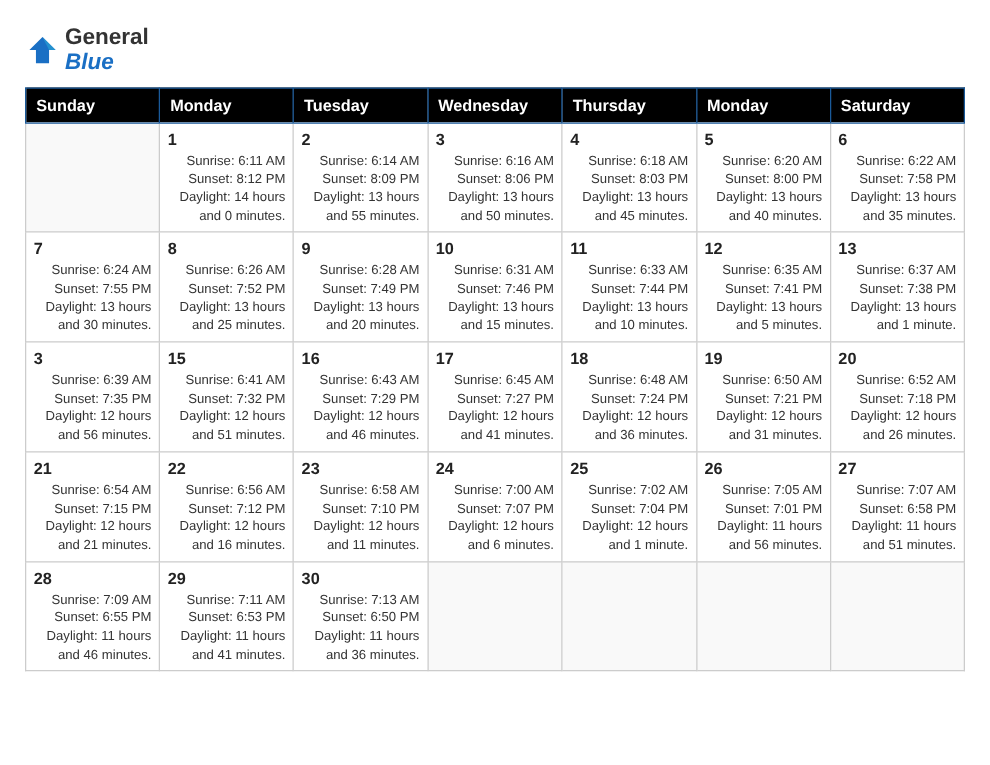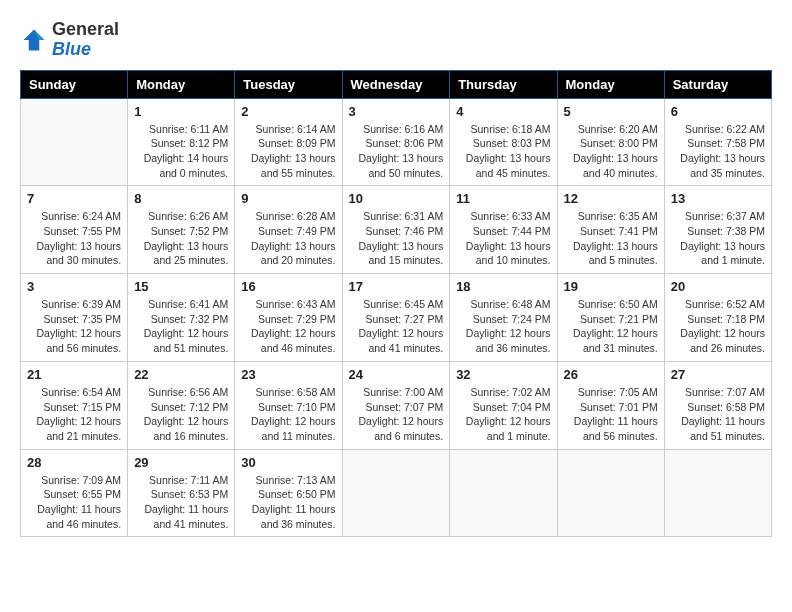--- a/index.html
+++ b/index.html
@@ -213,21 +213,21 @@
         </td>
         <td>
           <div class="day-number">23</div>
           <div class="day-info">Sunrise: 6:58 AM<br>Sunset: 7:10 PM<br>Daylight: 12 hours<br>and 11 minutes.</div>
         </td>
         <td>
           <div class="day-number">24</div>
           <div class="day-info">Sunrise: 7:00 AM<br>Sunset: 7:07 PM<br>Daylight: 12 hours<br>and 6 minutes.</div>
         </td>
         <td>
-          <div class="day-number">32</div>
+          <div class="day-number">25</div>
           <div class="day-info">Sunrise: 7:02 AM<br>Sunset: 7:04 PM<br>Daylight: 12 hours<br>and 1 minute.</div>
         </td>
         <td>
           <div class="day-number">26</div>
           <div class="day-info">Sunrise: 7:05 AM<br>Sunset: 7:01 PM<br>Daylight: 11 hours<br>and 56 minutes.</div>
         </td>
         <td>
           <div class="day-number">27</div>
           <div class="day-info">Sunrise: 7:07 AM<br>Sunset: 6:58 PM<br>Daylight: 11 hours<br>and 51 minutes.</div>
         </td>

